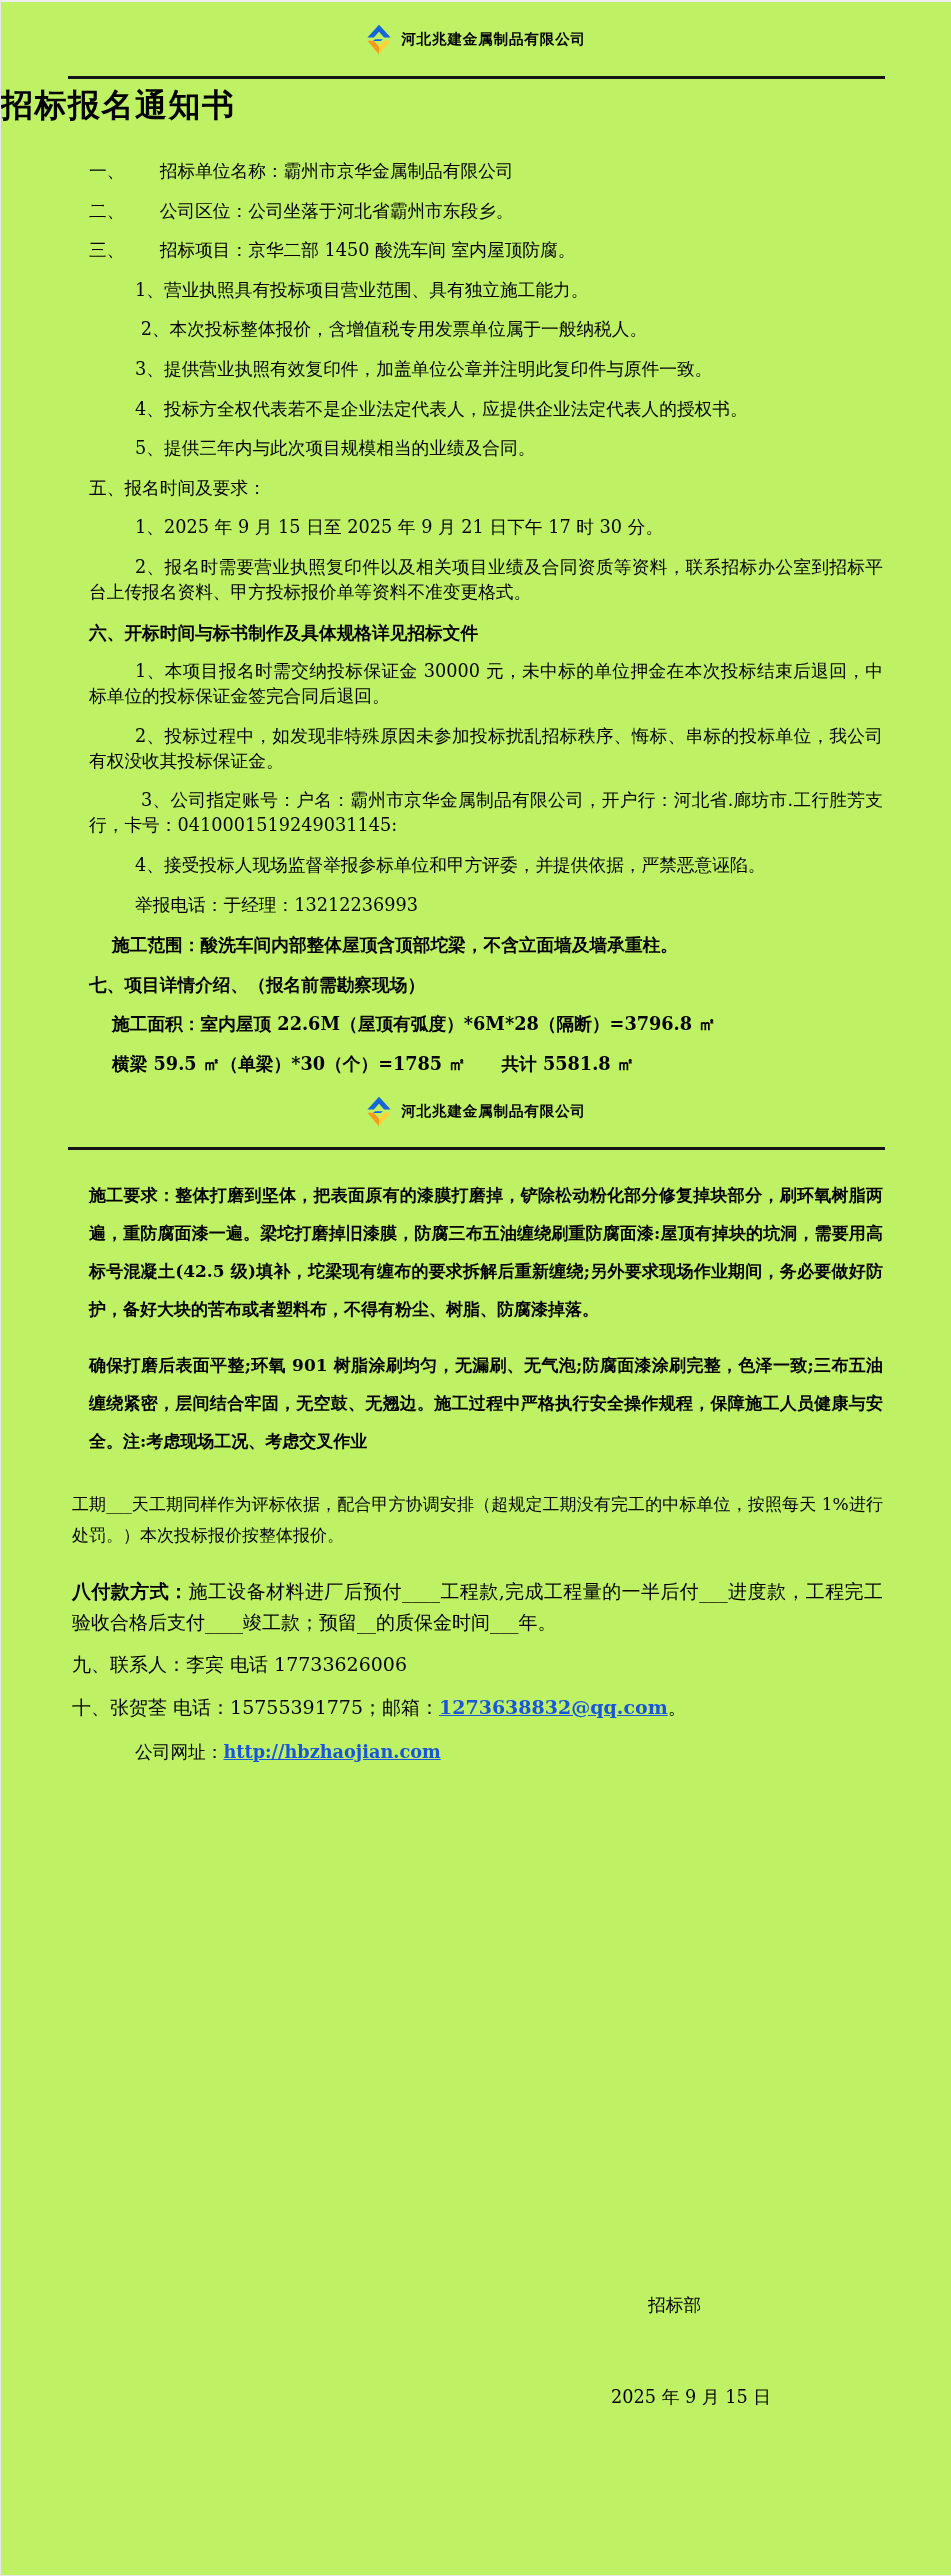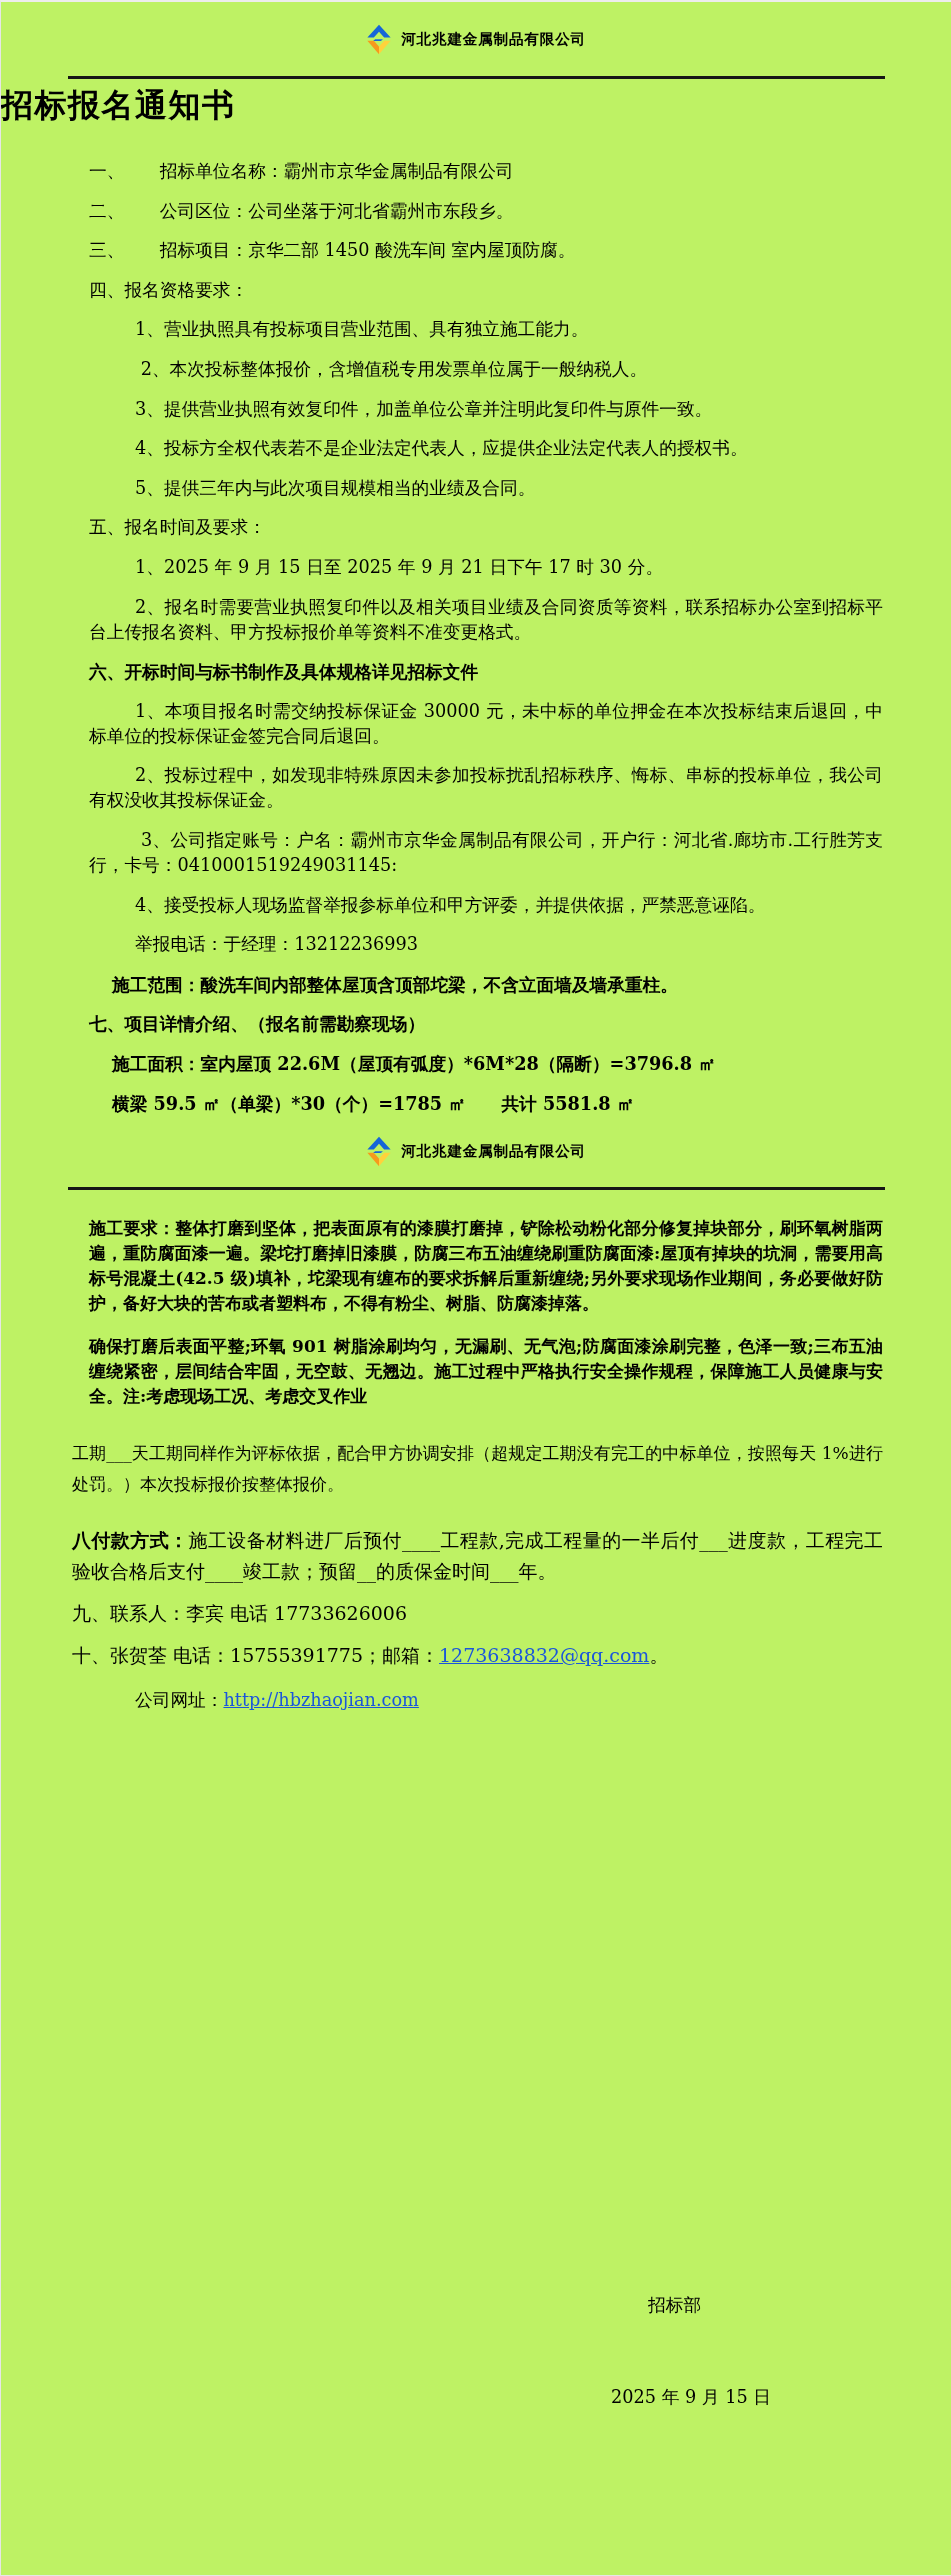--- a/index.html
+++ b/index.html
@@ -33,37 +33,38 @@
   }
   .content { padding:0 68px 0 88px; }
   .ln {
     font-size:17.7px; line-height:25px; margin-top:14.6px;
     white-space:pre-wrap; text-align:justify;
   }
   .first { margin-top:31px; }
   .hang { text-indent:46px; }
   .hang30 { text-indent:23px; }
   .bold { font-weight:700; }
-  .p2 { font-size:17px; font-weight:700; line-height:25px; margin-top:12.3px;
+  .p2 { font-size:17px; font-weight:700; line-height:38px; margin-top:12.3px;
         white-space:pre-wrap; text-align:justify; }
   .p2.req { margin-top:26px; }
   .p2.warranty { margin-top:17px; }
   .p2.quality { margin-top:18.4px; }
   .duration { font-size:17px; font-weight:400; line-height:31px; margin-top:29px;
               margin-left:-17px; white-space:pre-wrap; text-align:justify; }
   .payment { font-size:19px; line-height:31px; margin-top:25px; margin-left:-17px;
              white-space:pre-wrap; text-align:justify; }
   .contact { font-size:19px; line-height:28px; margin-top:11.5px; margin-left:-17px;
              white-space:pre-wrap; }
   .contact.c2 { margin-top:14.6px; }
   .website { font-size:17.7px; line-height:25px; margin-top:18.4px; text-indent:46px;
              white-space:pre-wrap; }
   a.doclink, span.doclink {
     color:#1a56db; text-decoration:underline; cursor:pointer;
     font-family:"DejaVu Serif","Liberation Serif",serif;
+    font-weight:bold;
   }
   .sign-dept { position:absolute; left:647px; top:2291px; font-size:17.7px; }
   .sign-date { position:absolute; left:610px; top:2383px; font-size:17.7px; }
 </style>
 </head>
 <body>
 
 <div class="page">
 
   <div class="doc-header">
@@ -76,21 +77,20 @@
     <span class="company-name">河北兆建金属制品有限公司</span>
   </div>
   <div class="rule"></div>
 
   <div class="doc-title">招标报名通知书</div>
 
   <div class="content">
     <div class="ln first">一、　　招标单位名称：霸州市京华金属制品有限公司</div>
     <div class="ln">二、　　公司区位：公司坐落于河北省霸州市东段乡。</div>
     <div class="ln">三、　　招标项目：京华二部 1450 酸洗车间 室内屋顶防腐。</div>
-    <div class="ln">四、报名资格要求：</div>
     <div class="ln hang">1、营业执照具有投标项目营业范围、具有独立施工能力。</div>
     <div class="ln hang"> 2、本次投标整体报价，含增值税专用发票单位属于一般纳税人。</div>
     <div class="ln hang">3、提供营业执照有效复印件，加盖单位公章并注明此复印件与原件一致。</div>
     <div class="ln hang">4、投标方全权代表若不是企业法定代表人，应提供企业法定代表人的授权书。</div>
     <div class="ln hang">5、提供三年内与此次项目规模相当的业绩及合同。</div>
     <div class="ln">五、报名时间及要求：</div>
     <div class="ln hang">1、2025 年 9 月 15 日至 2025 年 9 月 21 日下午 17 时 30 分。</div>
     <div class="ln hang">2、报名时需要营业执照复印件以及相关项目业绩及合同资质等资料，联系招标办公室到招标平台上传报名资料、甲方投标报价单等资料不准变更格式。</div>
     <div class="ln bold">六、开标时间与标书制作及具体规格详见招标文件</div>
     <div class="ln hang">1、本项目报名时需交纳投标保证金 30000 元，未中标的单位押金在本次投标结束后退回，中标单位的投标保证金签完合同后退回。</div>

